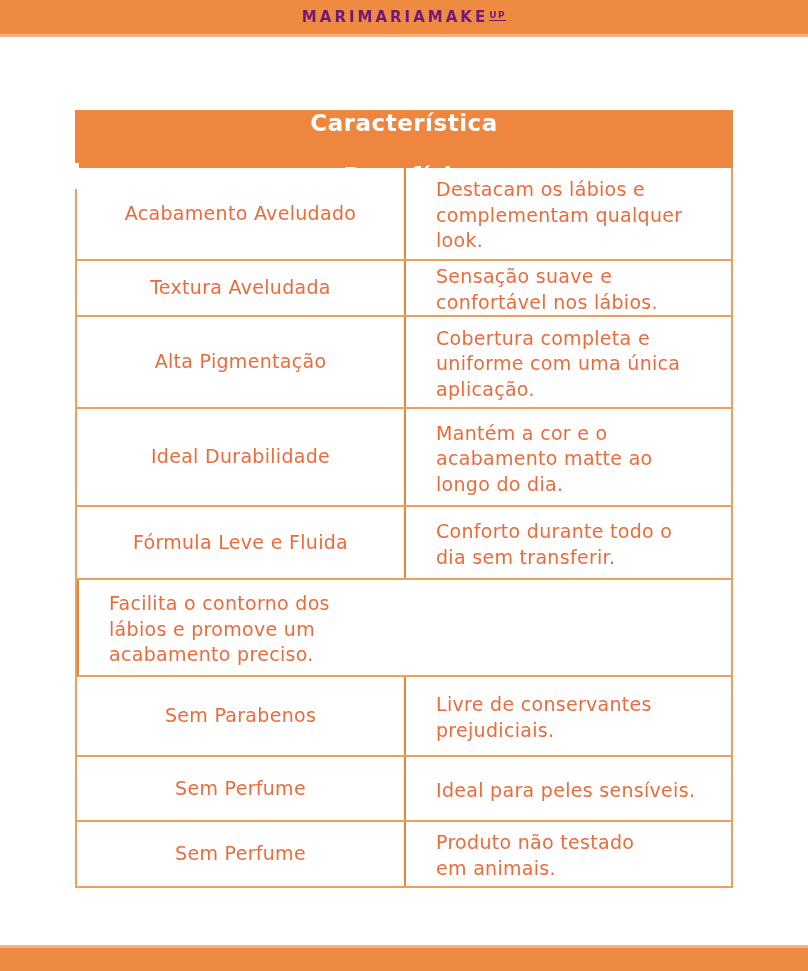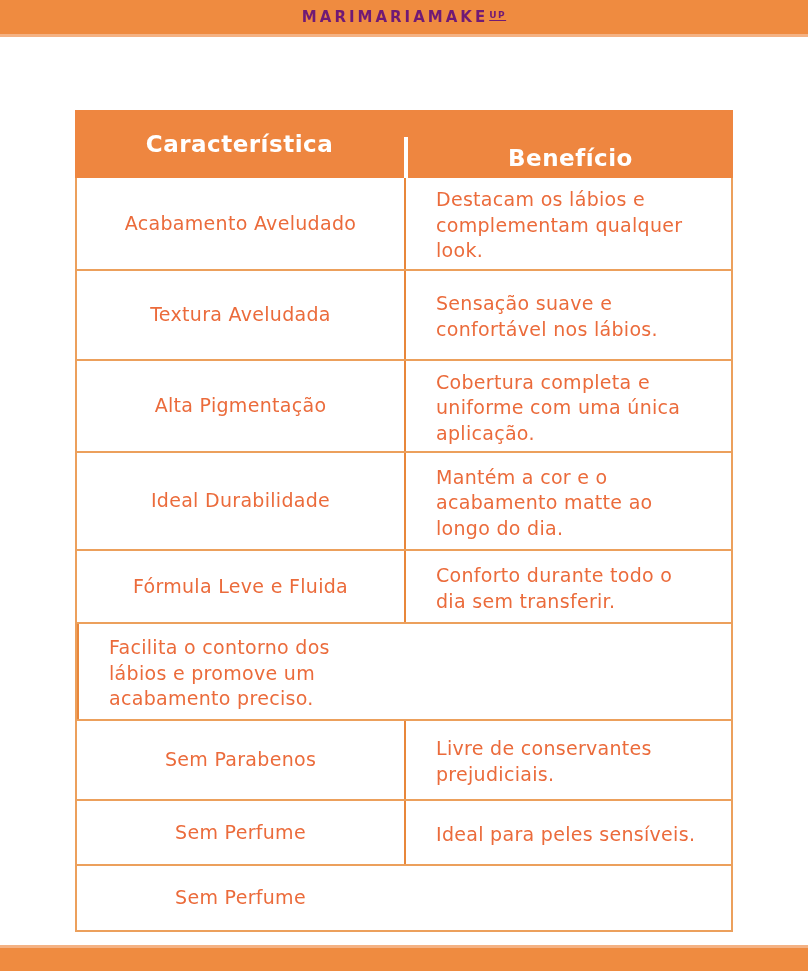--- a/index.html
+++ b/index.html
@@ -37,22 +37,23 @@
     position: relative; top: -4px; margin-left: 1px;
     text-decoration: underline;
     text-underline-offset: 2px;
   }
 
   
   .tbl {
     position: absolute; left: 75px; top: 110px; width: 658px;
   }
   .thead {
-    display: flex; height: 68px;
+    display: flex; height: 58px;
     background: var(--header_orange, #EE8640);
+    flex-direction: column;
   }
   .th {
     flex: 1 1 50%; box-sizing: border-box;
     display: flex; align-items: center; justify-content: center;
     color: #ffffff; font-size: 23px; font-weight: bold;
     letter-spacing: 0.5px;
   }
   .th.right { border-left: 4px solid #ffffff; margin-top: 27px; }
 
   .tbody {
@@ -81,21 +82,21 @@
   .td.benefit {
     flex: 1 1 50%;
     display: flex; align-items: center;
     border-left: 2px solid var(--divider_orange, #E8873B);
     padding: 8px 8px 4px 30px;
     white-space: pre-line;
   }
 
   
   .r0 { height: 93px; }
-  .r1 { height: 90px; }
+  .r1 { height: 56px; }
   .r2 { height: 92px; }
   .r3 { height: 98px; }
   .r4 { height: 73px; }
   .r5 { height: 97px; }
   .r6 { height: 80px; }
   .r7 { height: 65px; }
   .r8 { height: 64px; }
 </style>
 </head>
 <body>
@@ -153,19 +154,21 @@
         <div class="td feature">Sem Parabenos</div>
         <div class="td benefit">Livre de conservantes
 prejudiciais.</div>
       </div>
       <div class="trow r7">
         <div class="td feature">Sem Perfume</div>
         <div class="td benefit">Ideal para peles sensíveis.</div>
       </div>
       <div class="trow r8">
         <div class="td feature">Sem Perfume</div>
+        <div class="td benefit">Produto não testado
+em animais.</div>
       </div>
     </div>
   </div>
 
   <div class="bottombar"></div>
 
 </div>
 
 </body></html>

